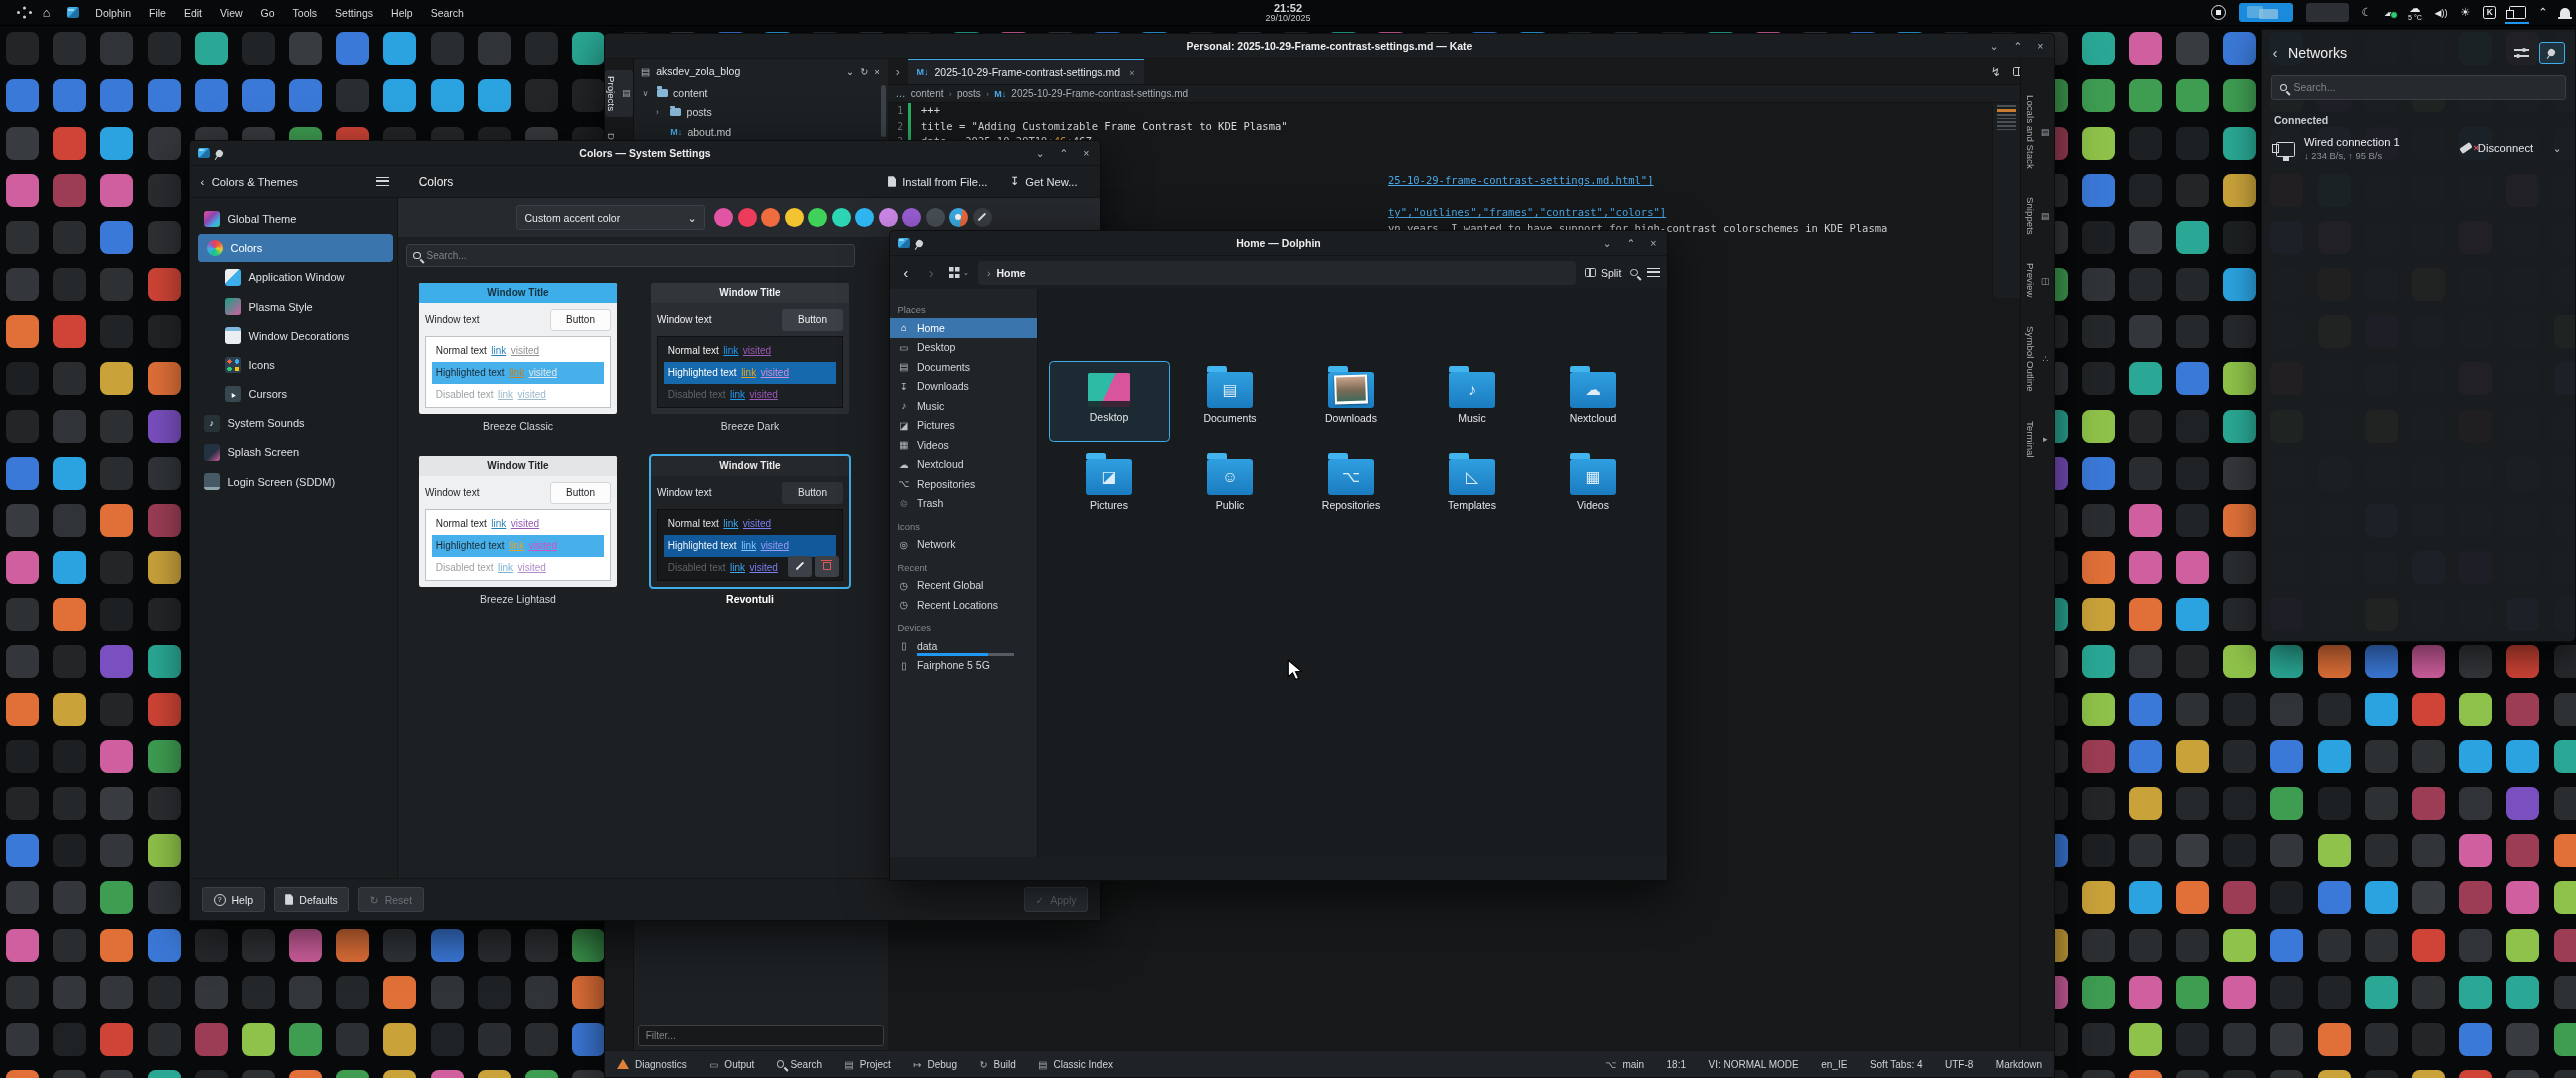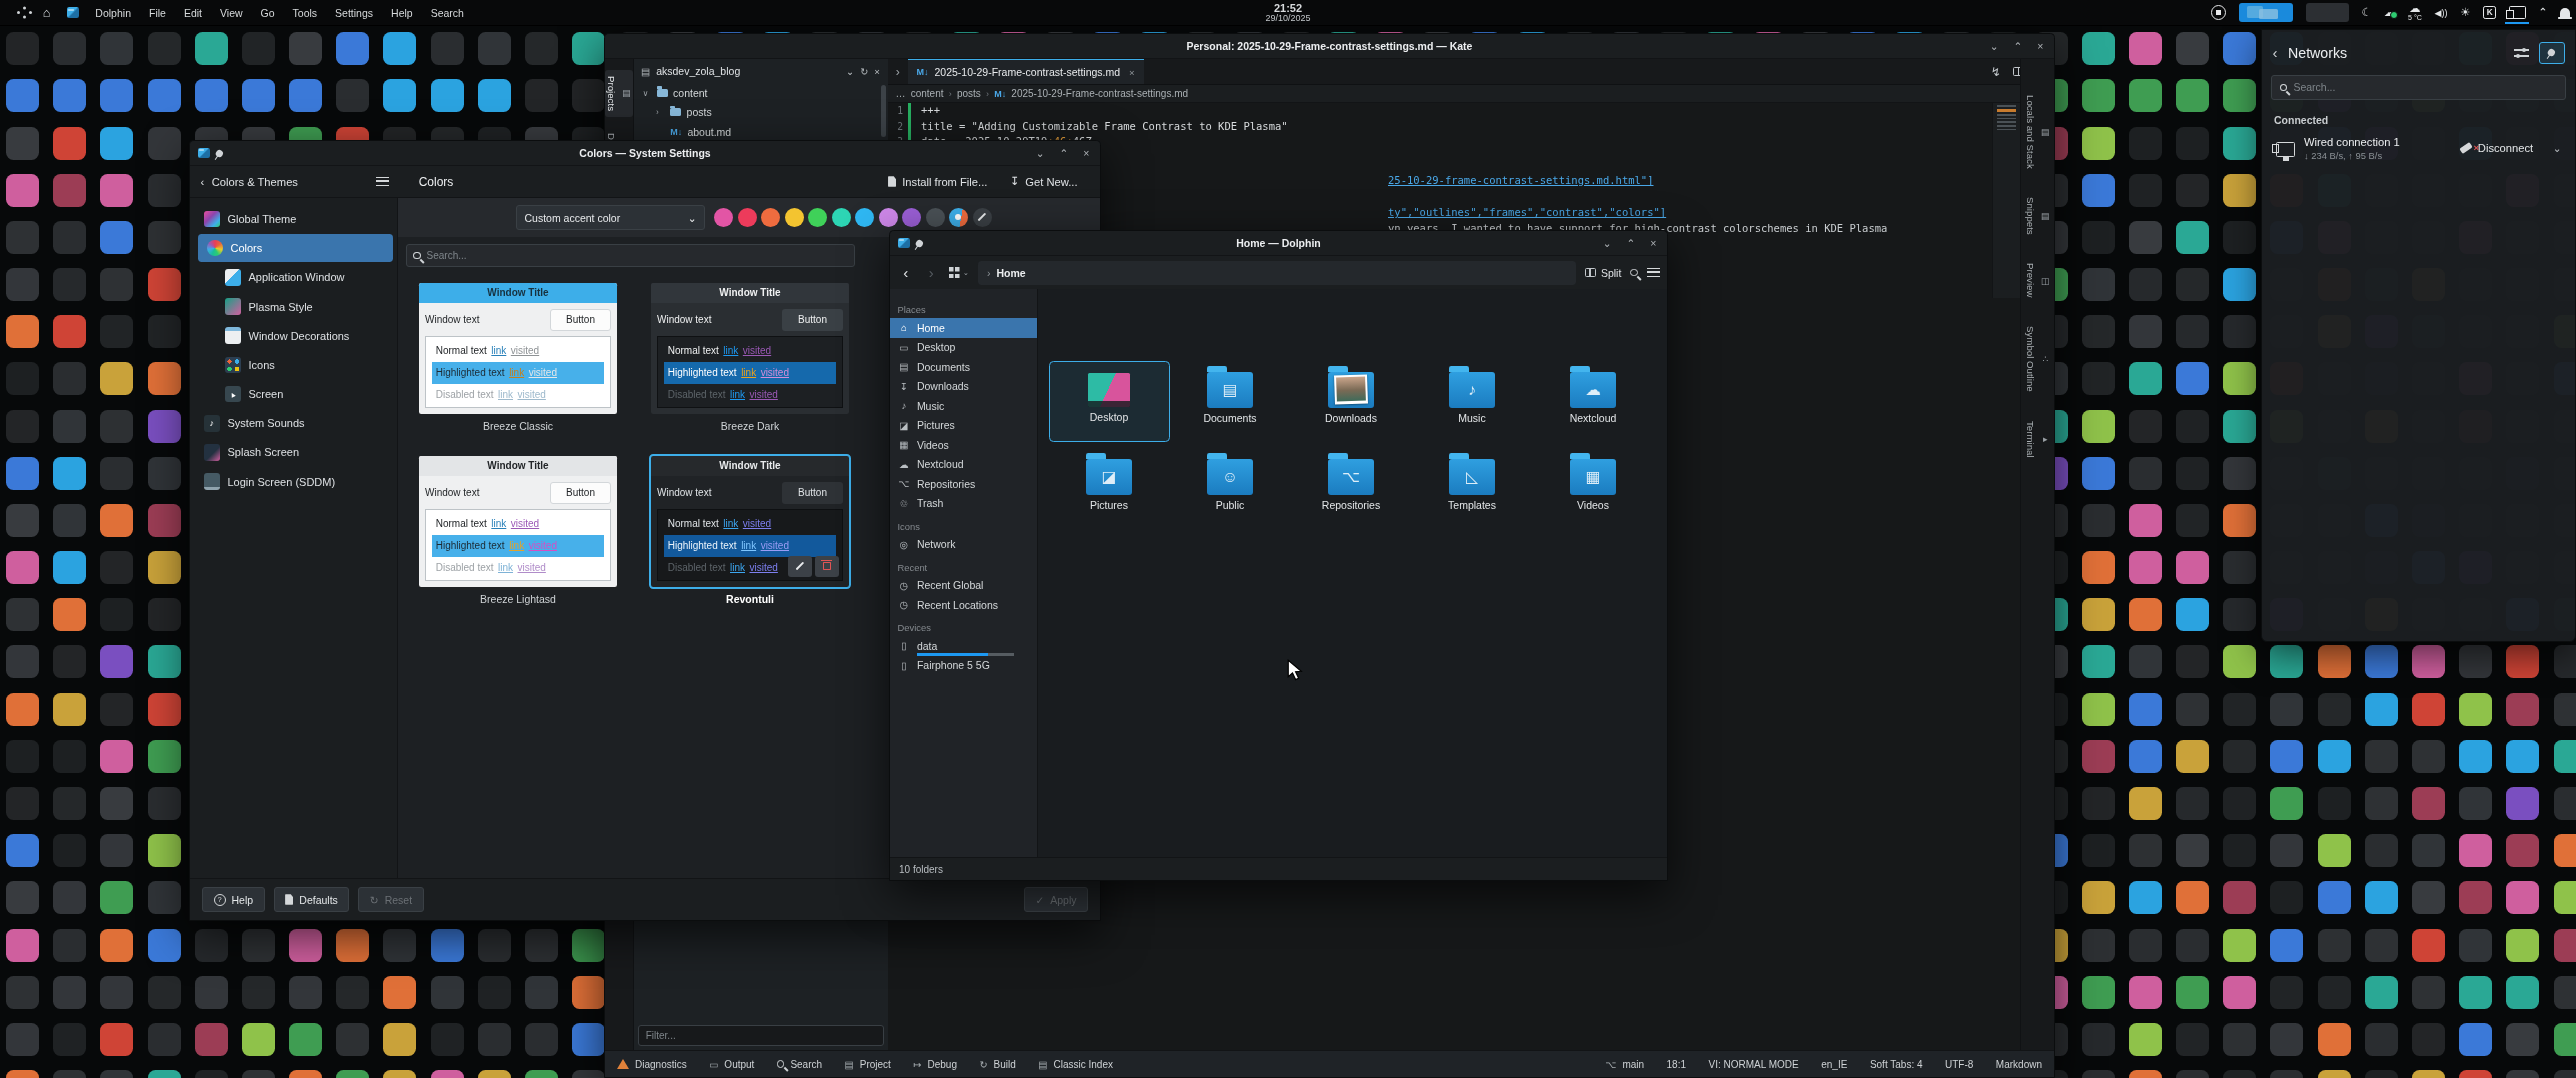--- a/index.html
+++ b/index.html
@@ -1901,21 +1901,21 @@
     <div class="ss-item" style="padding-left:30px">
       <span class="si si4"></span>
       <span>Window Decorations</span>
       </div>
     <div class="ss-item" style="padding-left:30px">
       <span class="si si5"></span>
       <span>Icons</span>
       </div>
     <div class="ss-item" style="padding-left:30px">
       <span class="si si6"></span>
-      <span>Screen</span>
+      <span>Cursors</span>
       </div>
     <div class="ss-item">
       <span class="si si7">♪</span>
       <span>System Sounds</span>
       </div>
     <div class="ss-item">
       <span class="si si8"></span>
       <span>Splash Screen</span>
       </div>
     <div class="ss-item">
@@ -2248,23 +2248,20 @@
         <span class="lab">Templates</span>
         </div>
       <div class="d-it">
         <span class="folder">
             <span class="em">▦</span>
           </span>
         <span class="lab">Videos</span>
         </div>
     </div>
   </div>
-  <div class="d-status">
-    <span>10 folders</span>
-  </div>
 </div>
 
 <div id="networks">
   <div class="nw-head">
     <span class="nw-back">‹</span>
     <span class="nw-title">Networks</span>
     <span class="sliders">
         <i></i>
         <i></i>
       </span>

